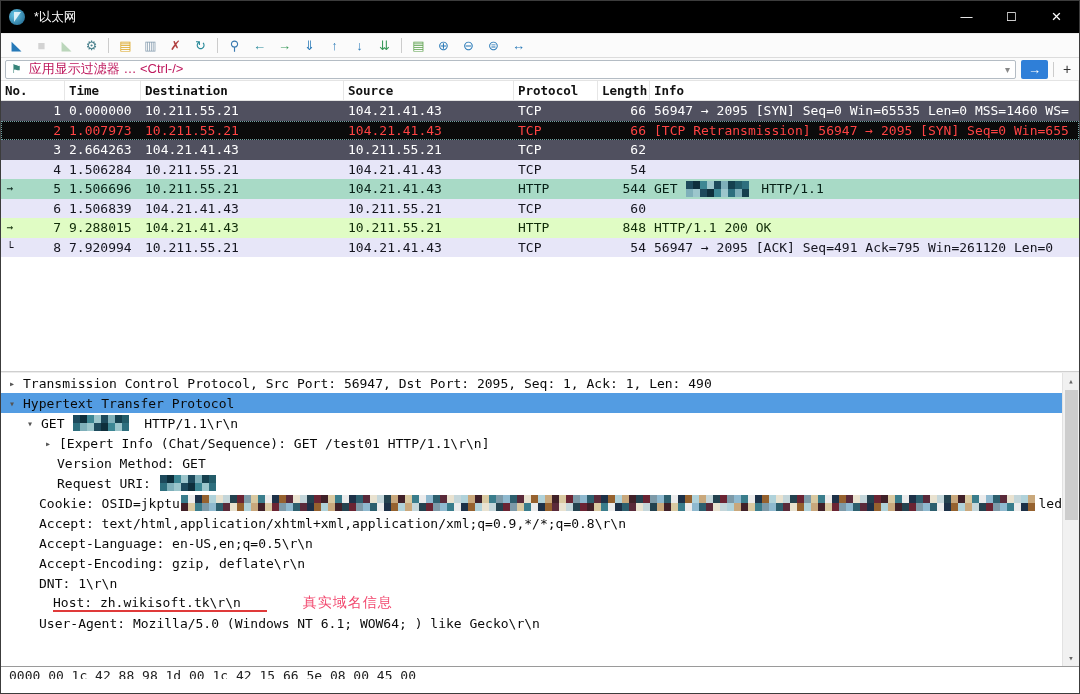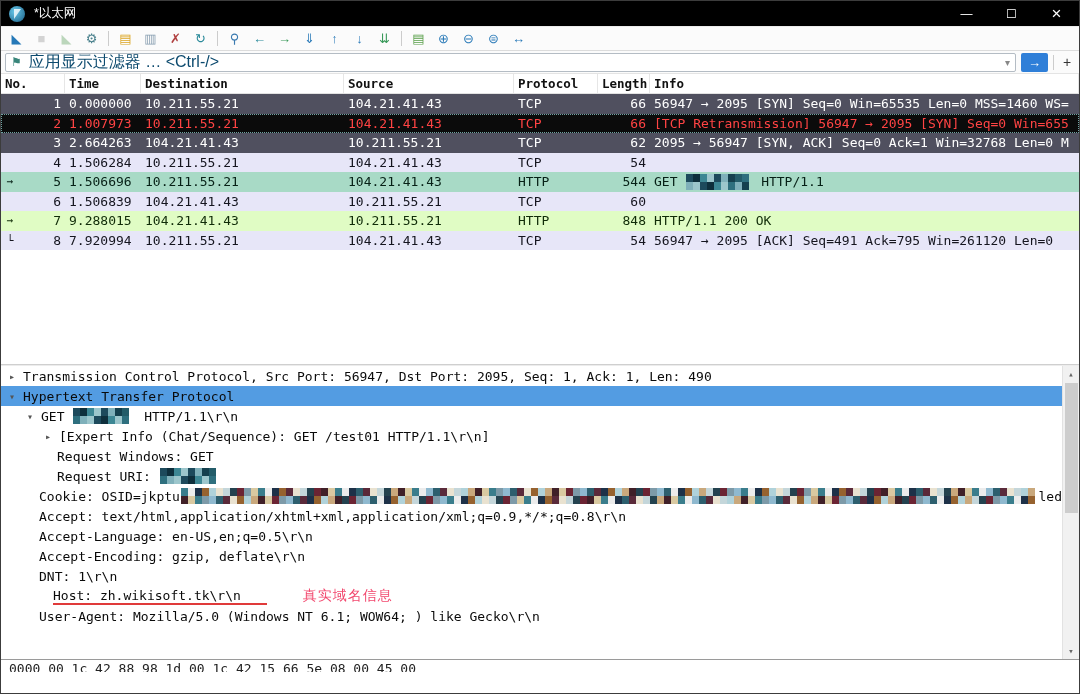--- a/index.html
+++ b/index.html
@@ -1,21 +1,21 @@
 <!DOCTYPE html>
 <html><head>
 <meta charset="utf-8">
 <style>
   *{margin:0;padding:0;box-sizing:border-box;}
   html,body{background:#ffffff;}
   body{font-family:"Liberation Sans",sans-serif;}
   .window{width:1080px;height:694px;background:#fff;border:1px solid #3c3c3c;overflow:hidden;position:relative;}
 
   
-  .titlebar{height:25px;background:#000;color:#fff;display:flex;align-items:center;}
+  .titlebar{height:32px;background:#000;color:#fff;display:flex;align-items:center;}
   .app-icon{width:16px;height:16px;margin:0 9px 0 8px;border-radius:50%;background:radial-gradient(circle at 35% 35%,#66c6e8,#1b5f86);position:relative;flex:0 0 16px;}
   .app-icon .fin{position:absolute;left:5px;top:3px;width:0;height:0;border-left:7px solid #eaf6fb;border-bottom:10px solid transparent;opacity:.9;}
   .title{font-size:12.5px;}
   .win-btns{margin-left:auto;display:flex;height:100%;}
   .win-btn{width:45px;height:100%;display:flex;align-items:center;justify-content:center;font-size:12px;color:#fff;}
   .win-btn.close{font-size:17px;}
 
   
   .menubar{height:22px;background:#fff;display:flex;align-items:center;font-size:12.5px;padding-left:2px;color:#111;}
   .menu-item{padding:0 8px;white-space:nowrap;}
@@ -23,21 +23,21 @@
   
   .toolbar{height:25px;background:#fbfbfb;border-top:1px solid #ececec;border-bottom:1px solid #dcdcdc;display:flex;align-items:center;padding-left:3px;}
   .tool-btn{width:23px;height:21px;display:flex;align-items:center;justify-content:center;font-size:13px;margin:0 1px;border-radius:2px;}
   .tool-btn.disabled{opacity:.4;}
   .tool-sep{width:1px;height:15px;background:#cccccc;margin:0 4px;}
 
   
   .filterbar{height:23px;background:#fbfbfb;display:flex;align-items:center;padding:0 4px;border-bottom:1px solid #e4e4e4;}
   .filter-input{flex:1;height:19px;border:1px solid #b4bcc4;border-radius:2px;background:#fff;display:flex;align-items:center;padding:0 5px;}
   .bookmark{color:#38857a;font-size:12px;margin-right:7px;}
-  .filter-text{color:#0c4a6e;font-size:16px;flex:1;white-space:nowrap;overflow:hidden;}
+  .filter-text{color:#be185d;font-size:13px;flex:1;white-space:nowrap;overflow:hidden;}
   .chevron{color:#888;font-size:10px;}
   .apply-btn{width:27px;height:19px;margin-left:5px;background:#2f7fd8;color:#fff;border-radius:2px;display:flex;align-items:center;justify-content:center;font-size:13px;}
   .fsep{width:1px;height:15px;background:#ccc;margin:0 5px;}
   .add-btn{width:16px;height:19px;display:flex;align-items:center;justify-content:center;color:#333;font-size:14px;}
 
   
   .pl-header,.pl-row{display:grid;grid-template-columns:18px 46px 76px 203px 170px 84px 52px minmax(0,1fr);font-family:"DejaVu Sans Mono","Liberation Mono",monospace;}
   .pl-header{height:20px;line-height:19px;font-size:12.5px;font-weight:bold;background:#fff;border-bottom:1px solid #e2e2e2;color:#111;}
   .pl-hcell{padding:0 4px;border-right:1px solid #e6e6e6;overflow:hidden;white-space:nowrap;}
   .pl-body{height:270px;background:#fff;overflow:hidden;}
@@ -158,21 +158,20 @@
         <div class="pl-cell">[TCP Retransmission] 56947 → 2095 [SYN] Seq=0 Win=655</div>
       </div>
       <div class="pl-row" style="background: rgb(80, 80, 95); color: rgb(255, 255, 255);">
         <div class="pl-cell gutter"></div>
         <div class="pl-cell num">3</div>
         <div class="pl-cell">2.664263</div>
         <div class="pl-cell">104.21.41.43</div>
         <div class="pl-cell">10.211.55.21</div>
         <div class="pl-cell">TCP</div>
         <div class="pl-cell num">62</div>
-        <div class="pl-cell">2095 → 56947 [SYN, ACK] Seq=0 Ack=1 Win=32768 Len=0 M</div>
       </div>
       <div class="pl-row" style="background: rgb(231, 230, 248); color: rgb(21, 21, 31);">
         <div class="pl-cell gutter"></div>
         <div class="pl-cell num">4</div>
         <div class="pl-cell">1.506284</div>
         <div class="pl-cell">10.211.55.21</div>
         <div class="pl-cell">104.21.41.43</div>
         <div class="pl-cell">TCP</div>
         <div class="pl-cell num">54</div>
       </div>
@@ -218,21 +217,21 @@
     </div>
 
   <div class="splitter"></div>
 
   <div class="details">
     <div class="dt-lines">
         <div class="dt-line" style="padding-left: 8px;"><span class="dt-arrow">▸</span><span class="dt-text">Transmission Control Protocol, Src Port: 56947, Dst Port: 2095, Seq: 1, Ack: 1, Len: 490</span></div>
         <div class="dt-line sel" style="padding-left: 8px; background: rgb(83, 156, 226);"><span class="dt-arrow">▾</span><span class="dt-text">Hypertext Transfer Protocol</span></div>
         <div class="dt-line" style="padding-left: 26px;"><span class="dt-arrow">▾</span><span class="dt-text">GET </span><span class="mosaic" style="width: 62px;"><span style="background: rgb(29, 74, 92);"></span><span style="background: rgb(14, 47, 60);"></span><span style="background: rgb(61, 135, 148);"></span><span style="background: rgb(156, 198, 204);"></span><span style="background: rgb(29, 74, 92);"></span><span style="background: rgb(127, 176, 186);"></span><span style="background: rgb(21, 64, 78);"></span><span style="background: rgb(35, 92, 105);"></span><span style="background: rgb(46, 111, 126);"></span><span style="background: rgb(127, 176, 186);"></span><span style="background: rgb(156, 198, 204);"></span><span style="background: rgb(29, 74, 92);"></span><span style="background: rgb(14, 47, 60);"></span><span style="background: rgb(61, 135, 148);"></span><span style="background: rgb(156, 198, 204);"></span><span style="background: rgb(46, 111, 126);"></span></span><span class="dt-text"> HTTP/1.1\r\n</span></div>
         <div class="dt-line" style="padding-left: 44px;"><span class="dt-arrow">▸</span><span class="dt-text">[Expert Info (Chat/Sequence): GET /test01 HTTP/1.1\r\n]</span></div>
-        <div class="dt-line" style="padding-left: 56px;"><span class="dt-text">Request Windows: GET</span></div>
+        <div class="dt-line" style="padding-left: 56px;"><span class="dt-text">Version Method: GET</span></div>
         <div class="dt-line" style="padding-left: 56px;"><span class="dt-text">Request URI: </span><span class="mosaic" style="width: 62px;"><span style="background: rgb(29, 74, 92);"></span><span style="background: rgb(14, 47, 60);"></span><span style="background: rgb(61, 135, 148);"></span><span style="background: rgb(156, 198, 204);"></span><span style="background: rgb(29, 74, 92);"></span><span style="background: rgb(127, 176, 186);"></span><span style="background: rgb(21, 64, 78);"></span><span style="background: rgb(35, 92, 105);"></span><span style="background: rgb(46, 111, 126);"></span><span style="background: rgb(127, 176, 186);"></span><span style="background: rgb(156, 198, 204);"></span><span style="background: rgb(29, 74, 92);"></span><span style="background: rgb(14, 47, 60);"></span><span style="background: rgb(61, 135, 148);"></span><span style="background: rgb(156, 198, 204);"></span><span style="background: rgb(46, 111, 126);"></span></span></div>
         <div class="dt-line" style="padding-left: 38px;"><span class="dt-text">Cookie: OSID=jkptu</span><span class="mosaic flex"><span style="background: rgb(58, 125, 140);"></span><span style="background: rgb(236, 236, 236);"></span><span style="background: rgb(29, 49, 72);"></span><span style="background: rgb(150, 98, 47);"></span><span style="background: rgb(176, 210, 218);"></span><span style="background: rgb(233, 226, 208);"></span><span style="background: rgb(196, 214, 218);"></span><span style="background: rgb(36, 66, 79);"></span><span style="background: rgb(107, 36, 51);"></span><span style="background: rgb(125, 154, 168);"></span><span style="background: rgb(217, 201, 161);"></span><span style="background: rgb(58, 125, 140);"></span><span style="background: rgb(236, 236, 236);"></span><span style="background: rgb(29, 49, 72);"></span><span style="background: rgb(150, 98, 47);"></span><span style="background: rgb(90, 42, 58);"></span><span style="background: rgb(233, 226, 208);"></span><span style="background: rgb(196, 214, 218);"></span><span style="background: rgb(36, 66, 79);"></span><span style="background: rgb(107, 36, 51);"></span><span style="background: rgb(64, 32, 40);"></span><span style="background: rgb(217, 201, 161);"></span><span style="background: rgb(58, 125, 140);"></span><span style="background: rgb(236, 236, 236);"></span><span style="background: rgb(29, 49, 72);"></span><span style="background: rgb(45, 95, 110);"></span><span style="background: rgb(90, 42, 58);"></span><span style="background: rgb(233, 226, 208);"></span><span style="background: rgb(196, 214, 218);"></span><span style="background: rgb(36, 66, 79);"></span><span style="background: rgb(201, 168, 124);"></span><span style="background: rgb(64, 32, 40);"></span><span style="background: rgb(217, 201, 161);"></span><span style="background: rgb(58, 125, 140);"></span><span style="background: rgb(236, 236, 236);"></span><span style="background: rgb(143, 185, 207);"></span><span style="background: rgb(45, 95, 110);"></span><span style="background: rgb(90, 42, 58);"></span><span style="background: rgb(233, 226, 208);"></span><span style="background: rgb(196, 214, 218);"></span><span style="background: rgb(176, 210, 218);"></span><span style="background: rgb(201, 168, 124);"></span><span style="background: rgb(64, 32, 40);"></span><span style="background: rgb(217, 201, 161);"></span><span style="background: rgb(58, 125, 140);"></span><span style="background: rgb(125, 154, 168);"></span><span style="background: rgb(143, 185, 207);"></span><span style="background: rgb(45, 95, 110);"></span><span style="background: rgb(90, 42, 58);"></span><span style="background: rgb(233, 226, 208);"></span><span style="background: rgb(150, 98, 47);"></span><span style="background: rgb(176, 210, 218);"></span><span style="background: rgb(201, 168, 124);"></span><span style="background: rgb(64, 32, 40);"></span><span style="background: rgb(217, 201, 161);"></span><span style="background: rgb(107, 36, 51);"></span><span style="background: rgb(125, 154, 168);"></span><span style="background: rgb(143, 185, 207);"></span><span style="background: rgb(45, 95, 110);"></span><span style="background: rgb(90, 42, 58);"></span><span style="background: rgb(29, 49, 72);"></span><span style="background: rgb(150, 98, 47);"></span><span style="background: rgb(176, 210, 218);"></span><span style="background: rgb(201, 168, 124);"></span><span style="background: rgb(64, 32, 40);"></span><span style="background: rgb(36, 66, 79);"></span><span style="background: rgb(107, 36, 51);"></span><span style="background: rgb(125, 154, 168);"></span><span style="background: rgb(143, 185, 207);"></span><span style="background: rgb(45, 95, 110);"></span><span style="background: rgb(236, 236, 236);"></span><span style="background: rgb(29, 49, 72);"></span><span style="background: rgb(150, 98, 47);"></span><span style="background: rgb(176, 210, 218);"></span><span style="background: rgb(201, 168, 124);"></span><span style="background: rgb(196, 214, 218);"></span><span style="background: rgb(36, 66, 79);"></span><span style="background: rgb(107, 36, 51);"></span><span style="background: rgb(125, 154, 168);"></span><span style="background: rgb(143, 185, 207);"></span><span style="background: rgb(58, 125, 140);"></span><span style="background: rgb(236, 236, 236);"></span><span style="background: rgb(29, 49, 72);"></span><span style="background: rgb(150, 98, 47);"></span><span style="background: rgb(176, 210, 218);"></span><span style="background: rgb(233, 226, 208);"></span><span style="background: rgb(196, 214, 218);"></span><span style="background: rgb(36, 66, 79);"></span><span style="background: rgb(107, 36, 51);"></span><span style="background: rgb(125, 154, 168);"></span><span style="background: rgb(217, 201, 161);"></span><span style="background: rgb(58, 125, 140);"></span><span style="background: rgb(236, 236, 236);"></span><span style="background: rgb(29, 49, 72);"></span><span style="background: rgb(150, 98, 47);"></span><span style="background: rgb(90, 42, 58);"></span><span style="background: rgb(233, 226, 208);"></span><span style="background: rgb(196, 214, 218);"></span><span style="background: rgb(36, 66, 79);"></span><span style="background: rgb(107, 36, 51);"></span><span style="background: rgb(64, 32, 40);"></span><span style="background: rgb(217, 201, 161);"></span><span style="background: rgb(58, 125, 140);"></span><span style="background: rgb(236, 236, 236);"></span><span style="background: rgb(29, 49, 72);"></span><span style="background: rgb(45, 95, 110);"></span><span style="background: rgb(90, 42, 58);"></span><span style="background: rgb(233, 226, 208);"></span><span style="background: rgb(196, 214, 218);"></span><span style="background: rgb(36, 66, 79);"></span><span style="background: rgb(201, 168, 124);"></span><span style="background: rgb(64, 32, 40);"></span><span style="background: rgb(217, 201, 161);"></span><span style="background: rgb(58, 125, 140);"></span><span style="background: rgb(236, 236, 236);"></span><span style="background: rgb(143, 185, 207);"></span><span style="background: rgb(45, 95, 110);"></span><span style="background: rgb(90, 42, 58);"></span><span style="background: rgb(233, 226, 208);"></span><span style="background: rgb(196, 214, 218);"></span><span style="background: rgb(176, 210, 218);"></span><span style="background: rgb(201, 168, 124);"></span><span style="background: rgb(64, 32, 40);"></span><span style="background: rgb(217, 201, 161);"></span><span style="background: rgb(58, 125, 140);"></span><span style="background: rgb(125, 154, 168);"></span><span style="background: rgb(143, 185, 207);"></span><span style="background: rgb(45, 95, 110);"></span><span style="background: rgb(90, 42, 58);"></span><span style="background: rgb(233, 226, 208);"></span><span style="background: rgb(150, 98, 47);"></span><span style="background: rgb(176, 210, 218);"></span><span style="background: rgb(201, 168, 124);"></span><span style="background: rgb(64, 32, 40);"></span><span style="background: rgb(217, 201, 161);"></span><span style="background: rgb(107, 36, 51);"></span><span style="background: rgb(125, 154, 168);"></span><span style="background: rgb(143, 185, 207);"></span><span style="background: rgb(45, 95, 110);"></span><span style="background: rgb(90, 42, 58);"></span><span style="background: rgb(29, 49, 72);"></span><span style="background: rgb(150, 98, 47);"></span><span style="background: rgb(176, 210, 218);"></span><span style="background: rgb(201, 168, 124);"></span><span style="background: rgb(64, 32, 40);"></span><span style="background: rgb(36, 66, 79);"></span><span style="background: rgb(107, 36, 51);"></span><span style="background: rgb(125, 154, 168);"></span><span style="background: rgb(143, 185, 207);"></span><span style="background: rgb(45, 95, 110);"></span><span style="background: rgb(236, 236, 236);"></span><span style="background: rgb(29, 49, 72);"></span><span style="background: rgb(150, 98, 47);"></span><span style="background: rgb(176, 210, 218);"></span><span style="background: rgb(201, 168, 124);"></span><span style="background: rgb(196, 214, 218);"></span><span style="background: rgb(36, 66, 79);"></span><span style="background: rgb(107, 36, 51);"></span><span style="background: rgb(125, 154, 168);"></span><span style="background: rgb(143, 185, 207);"></span><span style="background: rgb(58, 125, 140);"></span><span style="background: rgb(236, 236, 236);"></span><span style="background: rgb(29, 49, 72);"></span><span style="background: rgb(150, 98, 47);"></span><span style="background: rgb(176, 210, 218);"></span><span style="background: rgb(233, 226, 208);"></span><span style="background: rgb(196, 214, 218);"></span><span style="background: rgb(36, 66, 79);"></span><span style="background: rgb(107, 36, 51);"></span><span style="background: rgb(125, 154, 168);"></span><span style="background: rgb(217, 201, 161);"></span><span style="background: rgb(58, 125, 140);"></span><span style="background: rgb(236, 236, 236);"></span><span style="background: rgb(29, 49, 72);"></span><span style="background: rgb(150, 98, 47);"></span><span style="background: rgb(90, 42, 58);"></span><span style="background: rgb(233, 226, 208);"></span><span style="background: rgb(196, 214, 218);"></span><span style="background: rgb(36, 66, 79);"></span><span style="background: rgb(107, 36, 51);"></span><span style="background: rgb(64, 32, 40);"></span><span style="background: rgb(217, 201, 161);"></span><span style="background: rgb(58, 125, 140);"></span><span style="background: rgb(236, 236, 236);"></span><span style="background: rgb(29, 49, 72);"></span><span style="background: rgb(45, 95, 110);"></span><span style="background: rgb(90, 42, 58);"></span><span style="background: rgb(233, 226, 208);"></span><span style="background: rgb(196, 214, 218);"></span><span style="background: rgb(36, 66, 79);"></span><span style="background: rgb(201, 168, 124);"></span><span style="background: rgb(64, 32, 40);"></span><span style="background: rgb(217, 201, 161);"></span><span style="background: rgb(58, 125, 140);"></span><span style="background: rgb(236, 236, 236);"></span><span style="background: rgb(143, 185, 207);"></span><span style="background: rgb(45, 95, 110);"></span><span style="background: rgb(90, 42, 58);"></span><span style="background: rgb(233, 226, 208);"></span><span style="background: rgb(196, 214, 218);"></span><span style="background: rgb(176, 210, 218);"></span><span style="background: rgb(201, 168, 124);"></span><span style="background: rgb(64, 32, 40);"></span><span style="background: rgb(217, 201, 161);"></span><span style="background: rgb(58, 125, 140);"></span><span style="background: rgb(125, 154, 168);"></span><span style="background: rgb(143, 185, 207);"></span><span style="background: rgb(45, 95, 110);"></span><span style="background: rgb(90, 42, 58);"></span><span style="background: rgb(233, 226, 208);"></span><span style="background: rgb(150, 98, 47);"></span><span style="background: rgb(176, 210, 218);"></span><span style="background: rgb(201, 168, 124);"></span><span style="background: rgb(64, 32, 40);"></span><span style="background: rgb(217, 201, 161);"></span><span style="background: rgb(107, 36, 51);"></span><span style="background: rgb(125, 154, 168);"></span><span style="background: rgb(143, 185, 207);"></span><span style="background: rgb(45, 95, 110);"></span><span style="background: rgb(90, 42, 58);"></span><span style="background: rgb(29, 49, 72);"></span><span style="background: rgb(150, 98, 47);"></span><span style="background: rgb(176, 210, 218);"></span><span style="background: rgb(201, 168, 124);"></span><span style="background: rgb(64, 32, 40);"></span><span style="background: rgb(36, 66, 79);"></span><span style="background: rgb(107, 36, 51);"></span><span style="background: rgb(125, 154, 168);"></span><span style="background: rgb(143, 185, 207);"></span><span style="background: rgb(45, 95, 110);"></span><span style="background: rgb(236, 236, 236);"></span><span style="background: rgb(29, 49, 72);"></span><span style="background: rgb(150, 98, 47);"></span><span style="background: rgb(176, 210, 218);"></span><span style="background: rgb(201, 168, 124);"></span><span style="background: rgb(196, 214, 218);"></span><span style="background: rgb(36, 66, 79);"></span><span style="background: rgb(107, 36, 51);"></span><span style="background: rgb(125, 154, 168);"></span><span style="background: rgb(143, 185, 207);"></span><span style="background: rgb(58, 125, 140);"></span><span style="background: rgb(236, 236, 236);"></span><span style="background: rgb(29, 49, 72);"></span><span style="background: rgb(150, 98, 47);"></span></span><span class="dt-text">led</span></div>
         <div class="dt-line" style="padding-left: 38px;"><span class="dt-text">Accept: text/html,application/xhtml+xml,application/xml;q=0.9,*/*;q=0.8\r\n</span></div>
         <div class="dt-line" style="padding-left: 38px;"><span class="dt-text">Accept-Language: en-US,en;q=0.5\r\n</span></div>
         <div class="dt-line" style="padding-left: 38px;"><span class="dt-text">Accept-Encoding: gzip, deflate\r\n</span></div>
         <div class="dt-line" style="padding-left: 38px;"><span class="dt-text">DNT: 1\r\n</span></div>
         <div class="dt-line" style="padding-left: 52px;"><span class="dt-text red-underline" style="border-bottom-color: rgb(224, 58, 58);">Host: zh.wikisoft.tk\r\n</span><span class="annotation" style="color: rgb(242, 72, 110);">真实域名信息</span></div>
         <div class="dt-line" style="padding-left: 38px;"><span class="dt-text">User-Agent: Mozilla/5.0 (Windows NT 6.1; WOW64; ) like Gecko\r\n</span></div>
       </div>
     <div class="scrollbar">

